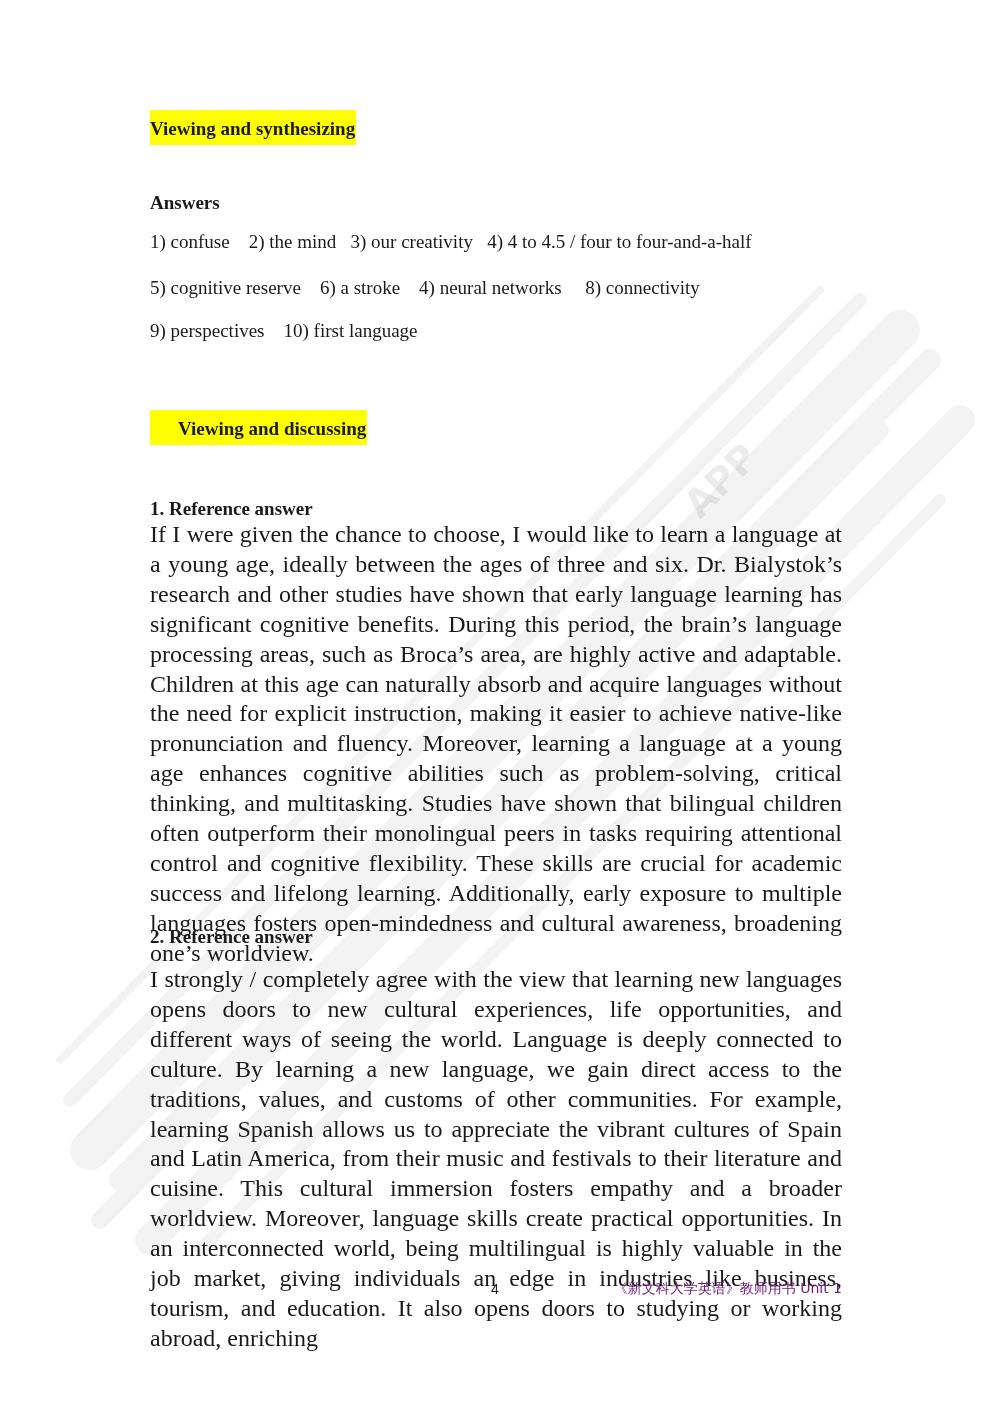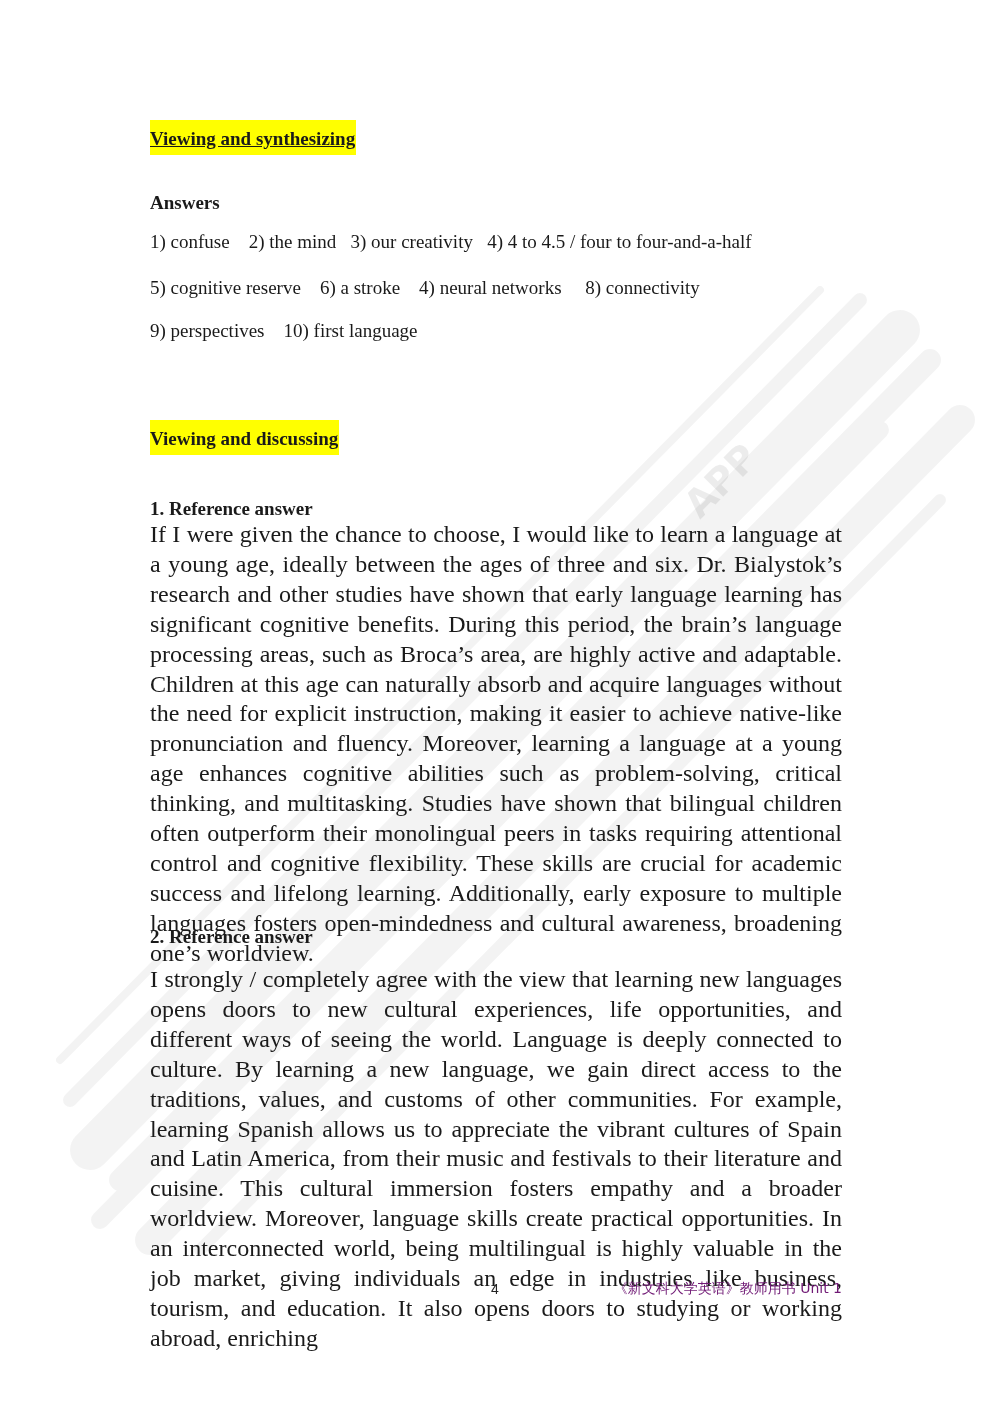--- a/index.html
+++ b/index.html
@@ -27,28 +27,28 @@
     <path d="M150 1240 L960 420" stroke-width="30"></path>
     <path d="M60 1060 L820 290" stroke-width="8"></path>
     <path d="M200 1250 L940 500" stroke-width="12"></path>
     <path d="M100 1220 L880 430" stroke-width="18"></path>
   </g>
   <text x="700" y="520" transform="rotate(-45 700 520)" font-family="DejaVu Sans, sans-serif" font-size="38" font-weight="bold" fill="#000" opacity="0.07">APP</text>
 </svg>
 
 <div class="page">
 
-  <div class="hl" style="top:120px;text-decoration:underline;">Viewing and synthesizing</div>
+  <div class="hl" style="top:110px;">Viewing and synthesizing</div>
   <div class="h-bold" style="top:192px;">Answers</div>
 
   <div class="ans-line" style="top:231px;">1) confuse    2) the mind   3) our creativity   4) 4 to 4.5 / four to four-and-a-half</div>
   <div class="ans-line" style="top:277px;">5) cognitive reserve    6) a stroke    4) neural networks     8) connectivity</div>
   <div class="ans-line" style="top:320px;">9) perspectives    10) first language</div>
 
-  <div class="hl" style="top:420px;">Viewing and discussing</div>
+  <div class="hl" style="top:410px;padding-left:28px;">Viewing and discussing</div>
 
   <div class="h-bold" style="top:498px;">1. Reference answer</div>
   <div class="para" style="top:520px;">If I were given the chance to choose, I would like to learn a language at a young age, ideally between the ages of three and six. Dr. Bialystok’s research and other studies have shown that early language learning has significant cognitive benefits. During this period, the brain’s language processing areas, such as Broca’s area, are highly active and adaptable. Children at this age can naturally absorb and acquire languages without the need for explicit instruction, making it easier to achieve native-like pronunciation and fluency. Moreover, learning a language at a young age enhances cognitive abilities such as problem-solving, critical thinking, and multitasking. Studies have shown that bilingual children often outperform their monolingual peers in tasks requiring attentional control and cognitive flexibility. These skills are crucial for academic success and lifelong learning. Additionally, early exposure to multiple languages fosters open-mindedness and cultural awareness, broadening one’s worldview.</div>
 
   <div class="h-bold" style="top:926px;">2. Reference answer</div>
   <div class="para" style="top:965px;">I strongly / completely agree with the view that learning new languages opens doors to new cultural experiences, life opportunities, and different ways of seeing the world. Language is deeply connected to culture. By learning a new language, we gain direct access to the traditions, values, and customs of other communities. For example, learning Spanish allows us to appreciate the vibrant cultures of Spain and Latin America, from their music and festivals to their literature and cuisine. This cultural immersion fosters empathy and a broader worldview. Moreover, language skills create practical opportunities. In an interconnected world, being multilingual is highly valuable in the job market, giving individuals an edge in industries like business, tourism, and education. It also opens doors to studying or working abroad, enriching</div>
 
 </div>
 
 <div class="footer-num">4</div>

